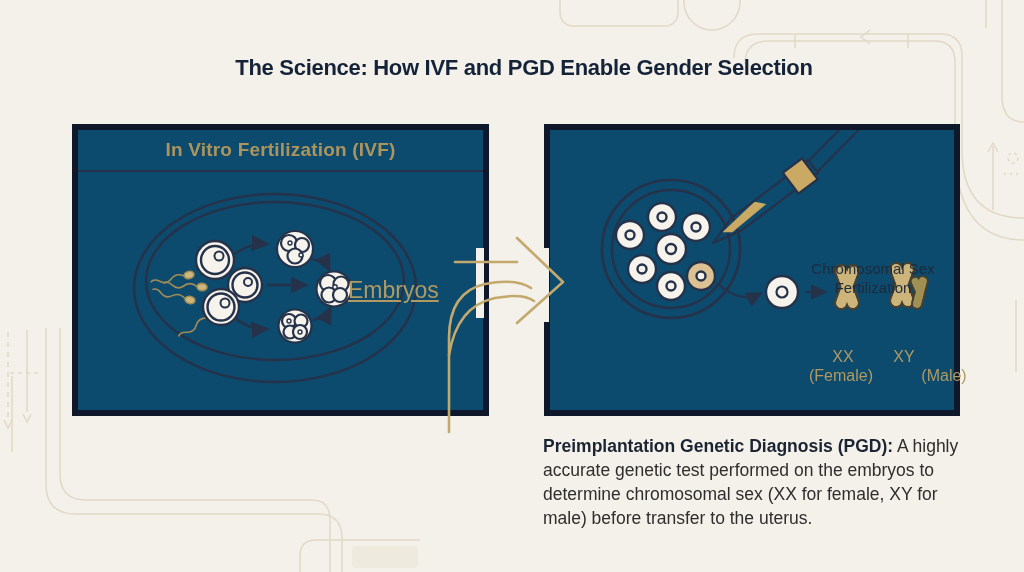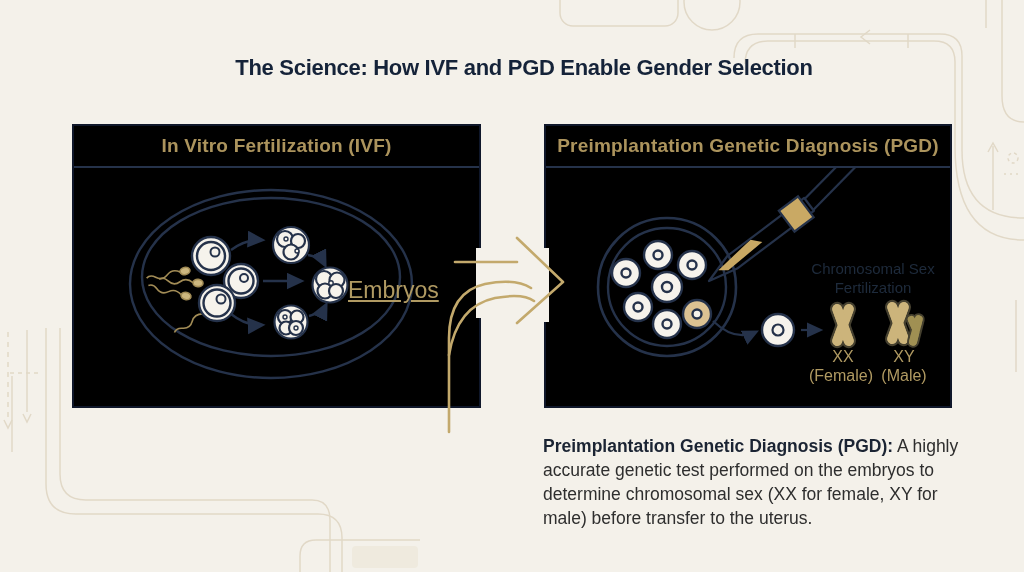--- a/index.html
+++ b/index.html
@@ -9,21 +9,21 @@
     font-family:"Liberation Sans", sans-serif;
   }
   .abs{position:absolute;}
   #bg-decor{position:absolute; left:0; top:0; z-index:0;}
   .title{
     left:12px; top:55px; width:1024px; text-align:center;
     font-size:22px; font-weight:700; letter-spacing:-0.3px;
     color:#152339; z-index:3;
   }
   .panel{
-    background:#000000; border:2px solid #0f172a; z-index:2;
+    background:#0c4a6e; border:6px solid #0f172a; z-index:2;
   }
   .panel-header{
     height:40px; border-bottom:2px solid #25324a;
     display:flex; align-items:center; justify-content:center;
     font-size:19px; font-weight:700; color:#ac945d; letter-spacing:0.2px;
   }
   .panel-body{position:relative; width:405px; height:236px;}
   .diagram-svg{position:absolute; left:0; top:0;}
   .gold-label{color:#b09a62; z-index:4; text-align:center;}
   .embryos-label{left:348px; top:277px; width:70px; font-size:23px;text-decoration:underline;}
@@ -160,21 +160,20 @@
               <circle cx="5" cy="6" r="7"></circle>
             <circle cx="-6" cy="-5" r="2" stroke-width="1.4"></circle>
               <circle cx="5" cy="6" r="2" stroke-width="1.4"></circle>
           </g>
         </g>
       </svg>
     </div>
   </div>
 
   <div class="abs panel" style="left:544px; top:124px; width:404px; height:280px;">
-    <div class="panel-header">Preimplantation Genetic Diagnosis (PGD)</div>
     <div class="panel-body">
       <svg class="diagram-svg" width="404" height="236" viewBox="0 0 404 236">
         <defs>
           <marker id="navyhead2" markerWidth="9" markerHeight="9" refX="6" refY="3.5" orient="auto">
             <path d="M0,0 L7.5,3.5 L0,7 Z" fill="#25324a"></path>
           </marker>
         </defs>
 
         <g stroke="#25324a" fill="none">
           <circle cx="121" cy="119" r="69" stroke-width="2.6"></circle>
@@ -264,19 +263,19 @@
     </g>
   </svg>
 
   <div class="abs gold-label embryos-label">Embryos</div>
 
   <div class="abs chrom-title">Chromosomal Sex Fertilization</div>
 
   <div class="abs gold-label chrom-code" style="left:813px; top:348px;">XX</div>
   <div class="abs gold-label chrom-name" style="left:796px; top:367px;">(Female)</div>
   <div class="abs gold-label chrom-code" style="left:874px; top:348px;">XY</div>
-  <div class="abs gold-label chrom-name" style="left:859px; top:367px;">(Male)</div>
+  <div class="abs gold-label chrom-name" style="left:859px; top:367px;padding-left:40px;">(Male)</div>
 
   <div class="abs caption" style="left:543px; top:434px; width:424px;">
     <span class="lead">Preimplantation Genetic Diagnosis (PGD):</span><span> A highly accurate genetic test performed on the embryos to determine chromosomal sex (XX for female, XY for male) before transfer to the uterus.</span>
   </div>
 
 </div>
 
 </body></html>

